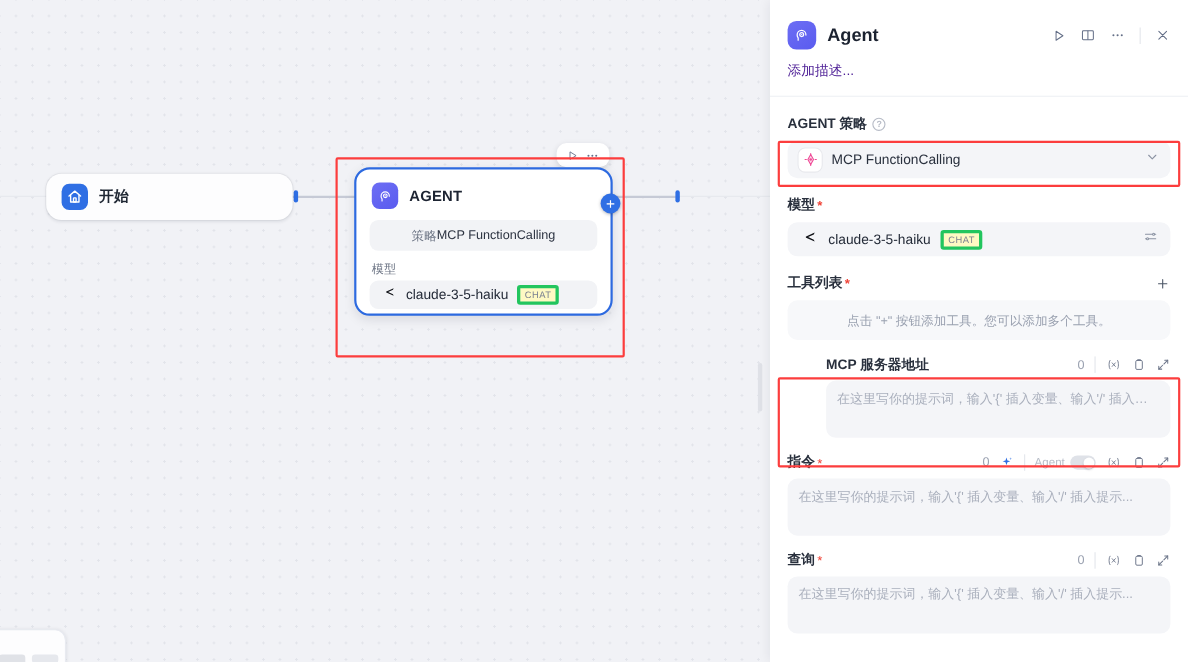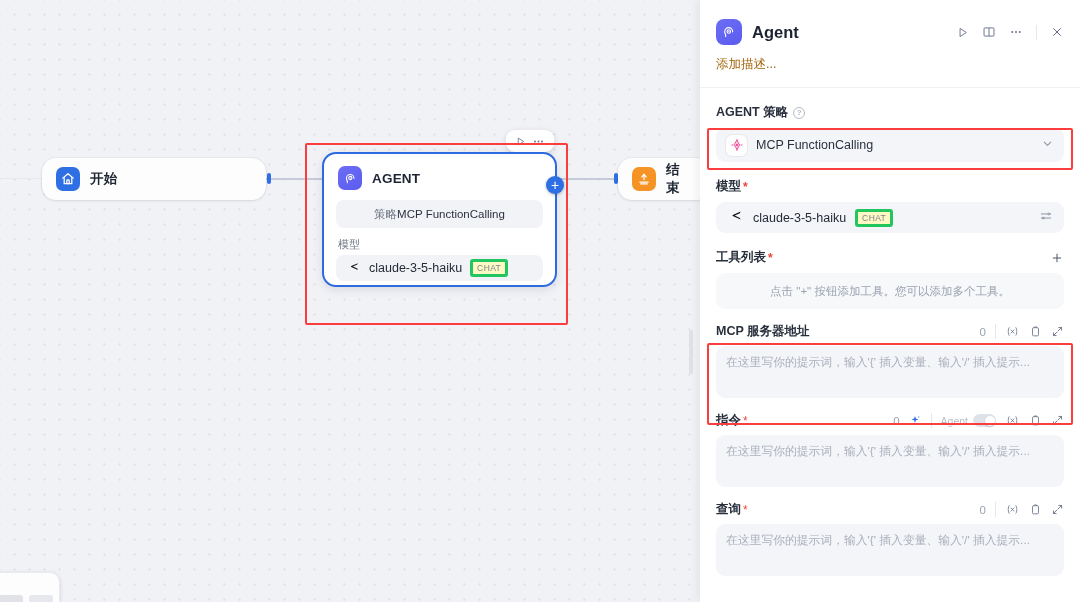--- a/index.html
+++ b/index.html
@@ -136,21 +136,21 @@
     display:flex; align-items:center; justify-content:center; flex:0 0 auto;
   }
   #panel-title {
     margin-left: 10px; font-size: 16.5px; font-weight: 700; color: #1b2230;
   }
   #panel-actions { margin-left: auto; display: flex; align-items: center; gap: 13px; }
   #panel-actions .ic { color: #646f87; display: flex; align-items: center; cursor: pointer; }
   .vsep { width: 1px; height: 15px; background: #e3e6ec; }
 
   #panel-desc {
-    padding: 8px 16px 14px 16px; font-size: 12.5px; color: #a16207;
+    padding: 8px 16px 14px 16px; font-size: 12.5px; color: #4c1d95;
   }
   .panel-divider { height: 1px; background: #eef0f4; }
 
   #panel-body { padding: 0 16px; }
 
   .section { margin-top: 16px; }
   .sec-label {
     display: flex; align-items: center; font-size: 12.5px; font-weight: 700; color: #29303d;
   }
   .req { color: #f04438; margin-left: 2px; font-size: 12px; }
@@ -232,31 +232,20 @@
       <span class="nodeicon" style="background:#2f6fe4;">
         <svg width="14" height="14" viewBox="0 0 24 24" fill="none" stroke="#ffffff" stroke-width="2.2" stroke-linecap="round" stroke-linejoin="round">
           <path d="M3 10.5 12 3l9 7.5"></path>
             <path d="M5.5 9.8V20h13V9.8"></path>
             <rect x="10" y="13.5" width="4" height="6.5" rx="1"></rect>
         </svg>
       </span>
       <span class="node-title">开始</span>
     </div>
 
-    <div class="node-simple" style="left:618px; top:158px; width:92px; height:42px;">
-      <span class="nodeicon" style="background:#f59324;">
-        <svg width="14" height="14" viewBox="0 0 24 24" fill="none" stroke="#ffffff" stroke-width="2.2" stroke-linecap="round" stroke-linejoin="round">
-          <path d="M12 4v9"></path>
-            <path d="M8.5 8.5 12 4l3.5 4.5"></path>
-            <path d="M5 17.5h14"></path>
-            <path d="M6.5 20.5h11"></path>
-        </svg>
-      </span>
-      <span class="node-title">结束</span>
-    </div>
 
     <div id="node-toolbar">
       <span class="tb">
         <svg width="11" height="11" viewBox="0 0 24 24" fill="none" stroke="currentColor" stroke-width="1.8" stroke-linejoin="round">
           <path d="M7 4.5 19 12 7 19.5z"></path>
         </svg>
       </span>
       <span class="tb">
         <svg width="13" height="13" viewBox="0 0 24 24" fill="currentColor">
           <circle cx="5.5" cy="12" r="1.7"></circle>
@@ -403,21 +392,21 @@
             <span class="icbtn">
               <svg width="14" height="14" viewBox="0 0 24 24" fill="none" stroke="#4b5566" stroke-width="1.7" stroke-linecap="round">
                 <path d="M12 5.5v13M5.5 12h13"></path>
               </svg>
             </span>
           </span>
         </div>
         <div class="tools-empty">点击 "+" 按钮添加工具。您可以添加多个工具。</div>
       </div>
 
-      <div class="field" style="position:relative;">
+      <div class="field" style="position:relative;margin-left:35px;">
         <div class="field-head">
           <span class="field-label">MCP 服务器地址</span>
           <span class="sec-right">
             <span class="count">0</span>
             <span class="vsep"></span>
             <span class="icbtn">
               <svg width="15" height="13" viewBox="0 0 26 20" fill="none" stroke="currentColor" stroke-width="1.4" stroke-linecap="round">
                 <path d="M7 3.2C5 5 5 15 7 16.8"></path>
                   <path d="M19 3.2c2 1.8 2 13 0 13.6"></path>
                 <path d="M10.5 7.2l5 5.6M15.5 7.2l-5 5.6"></path>

